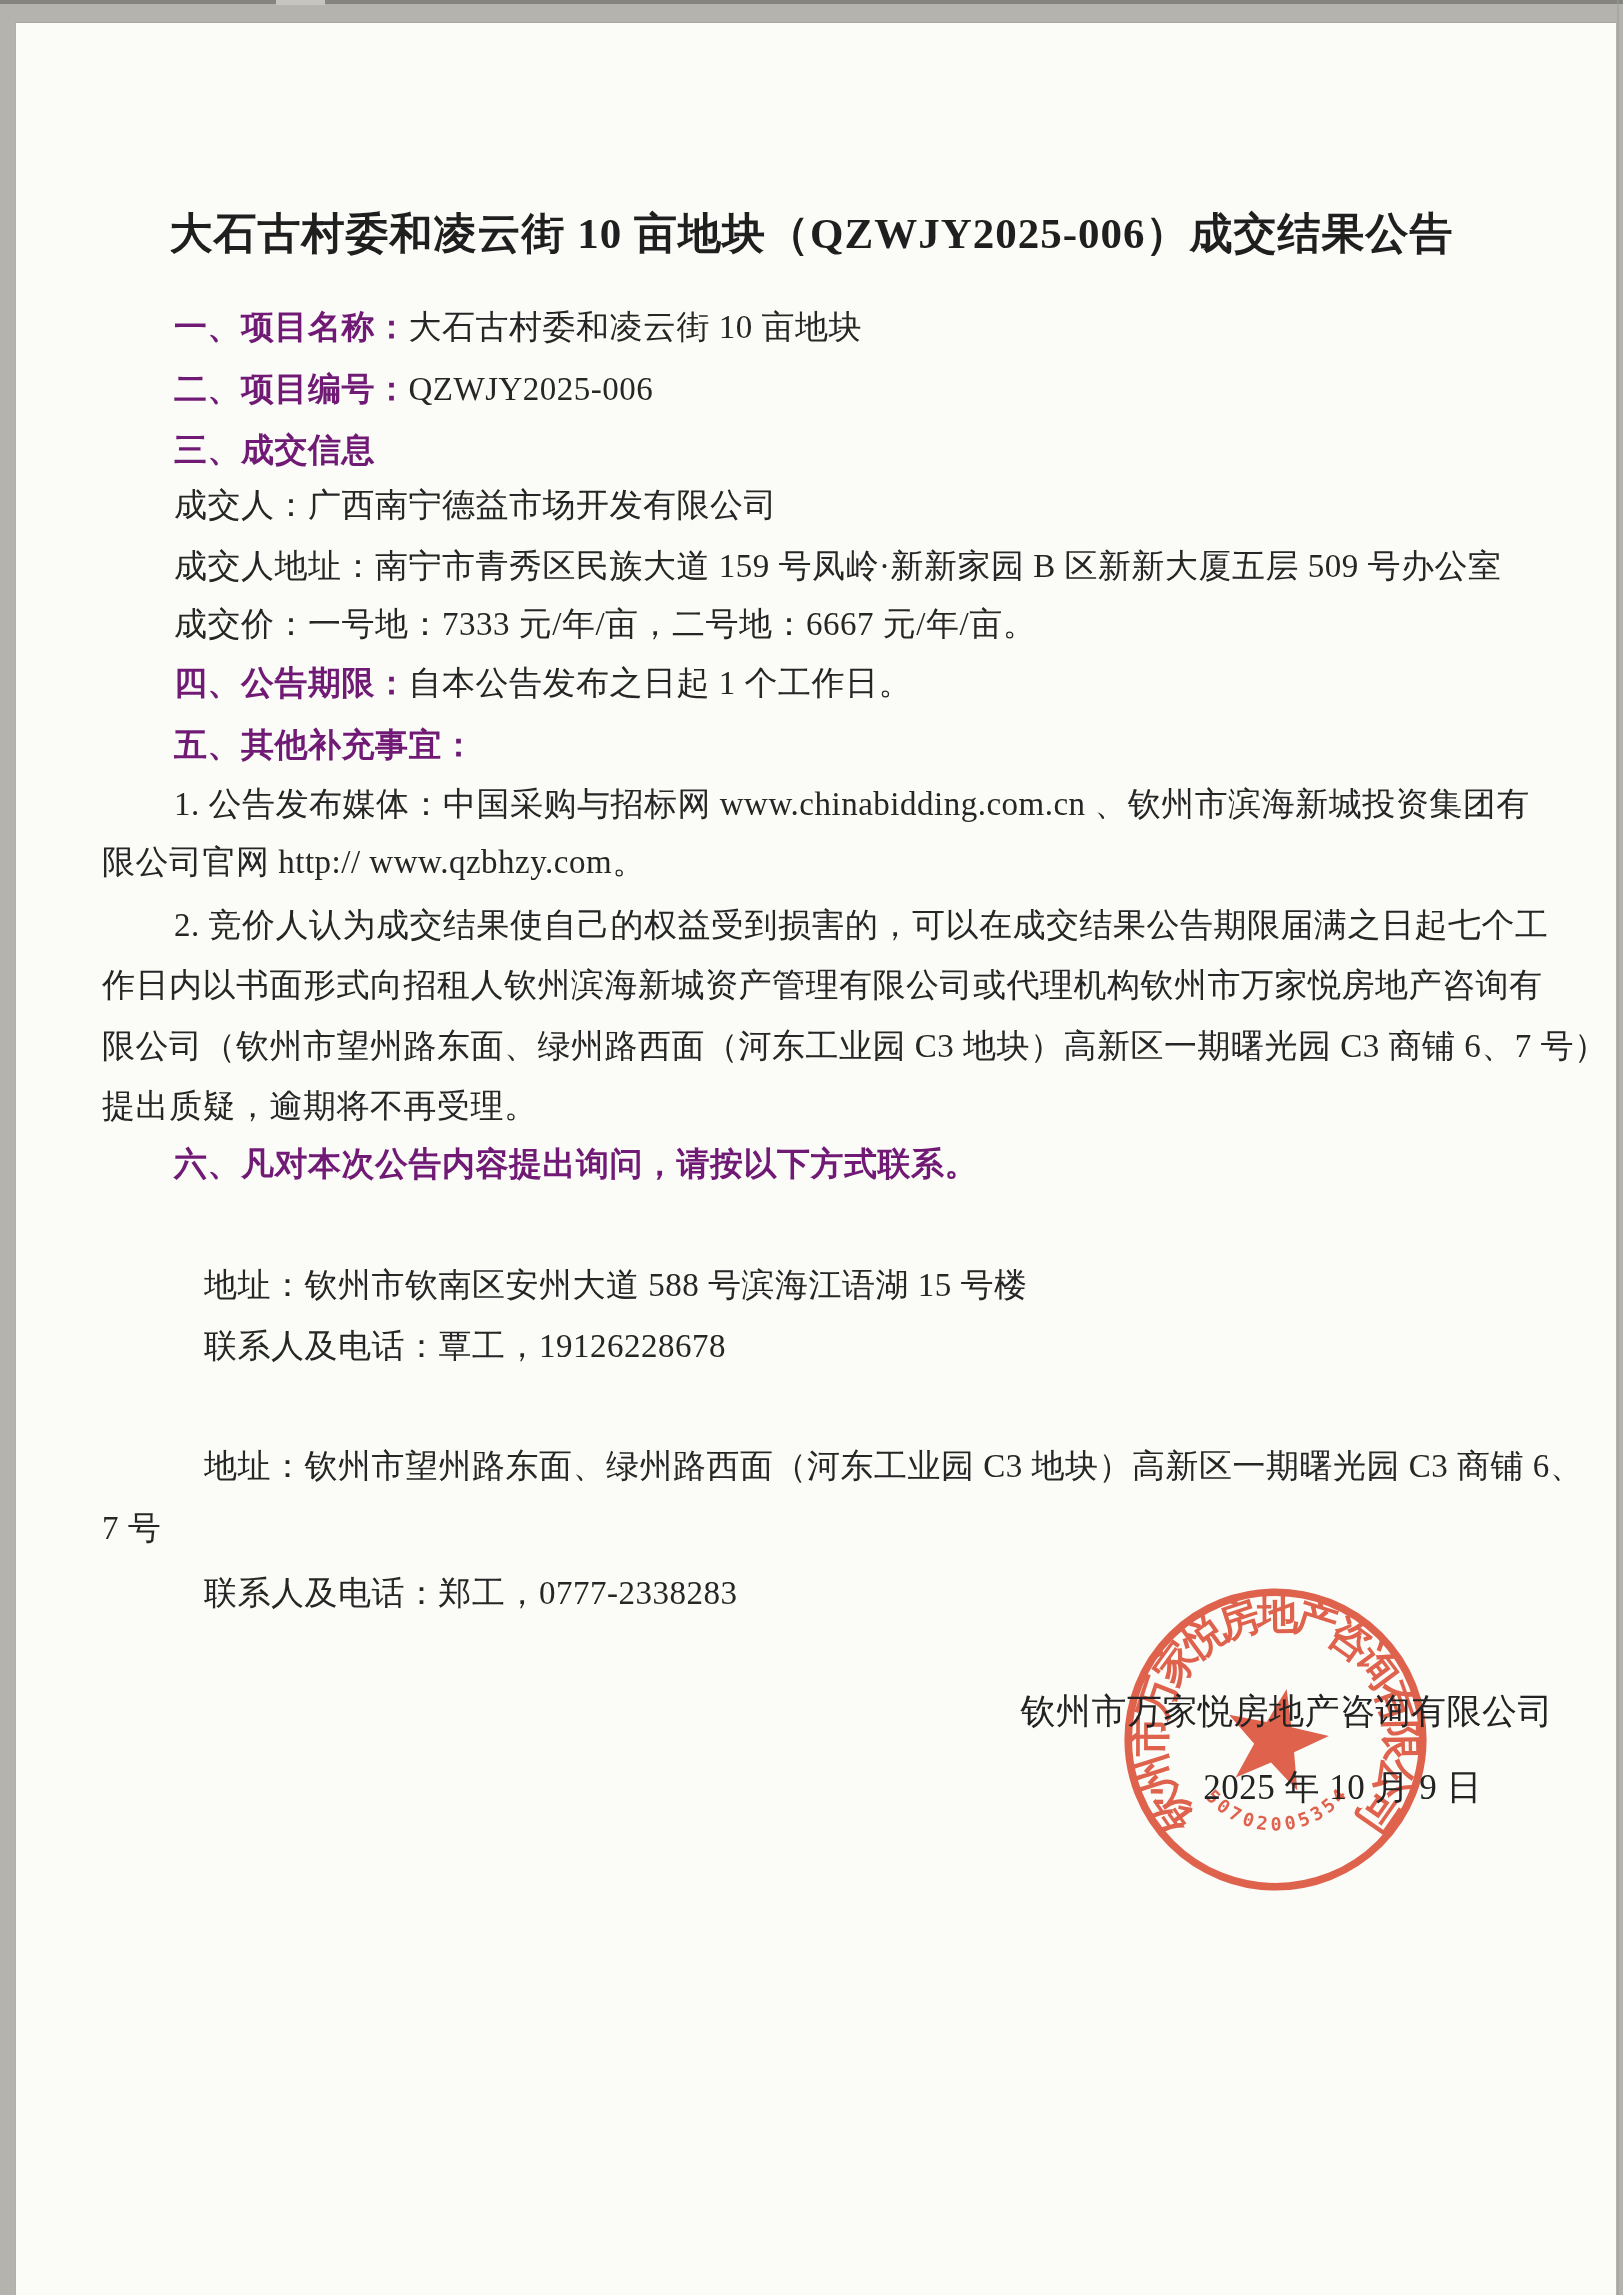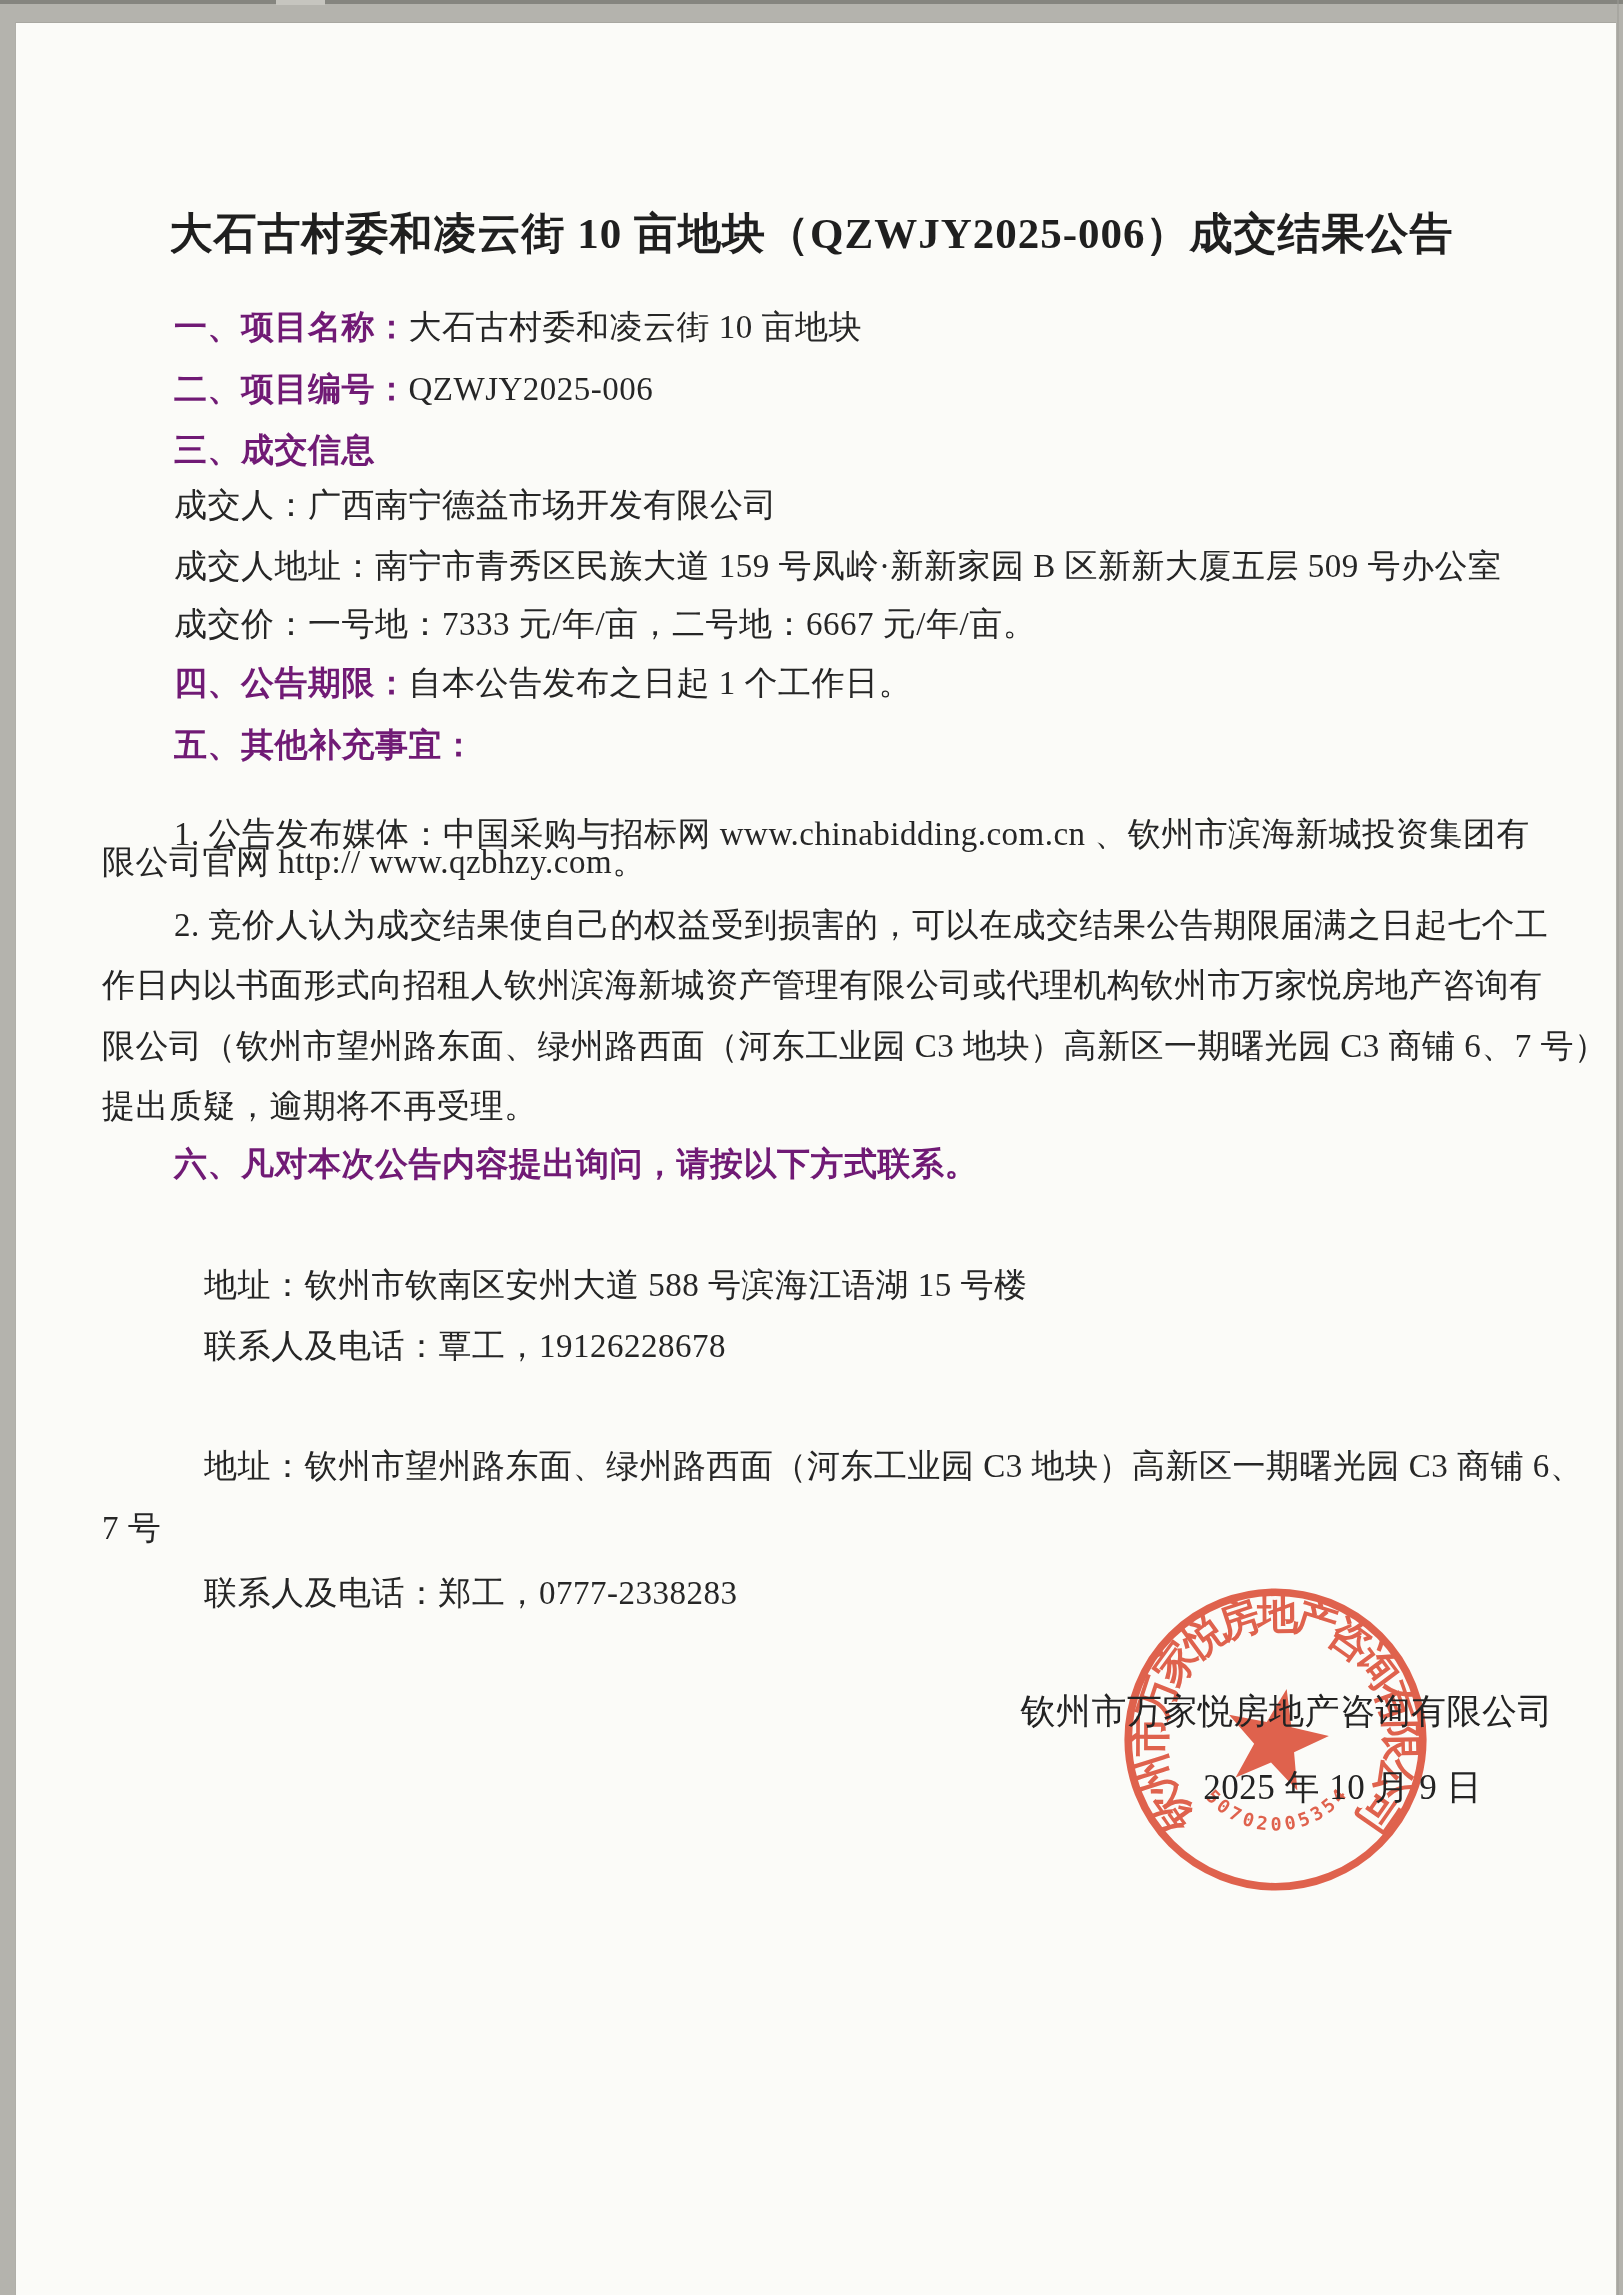--- a/index.html
+++ b/index.html
@@ -48,21 +48,21 @@
   <div class="title">大石古村委和凌云街 10 亩地块（QZWJY2025-006）成交结果公告</div>
 
   <div class="t ind1" style="top:309px"><span class="lbl">一、项目名称：</span><span>大石古村委和凌云街 10 亩地块</span></div>
   <div class="t ind1" style="top:371px"><span class="lbl">二、项目编号：</span><span>QZWJY2025-006</span></div>
   <div class="t ind1 lbl" style="top:432px">三、成交信息</div>
   <div class="t ind1" style="top:487px"><span>成交人：</span><span>广西南宁德益市场开发有限公司</span></div>
   <div class="t ind1" style="top:548px"><span>成交人地址：</span><span>南宁市青秀区民族大道 159 号凤岭·新新家园 B 区新新大厦五层 509 号办公室</span></div>
   <div class="t ind1" style="top:606px"><span>成交价：</span><span>一号地：7333 元/年/亩，二号地：6667 元/年/亩。</span></div>
   <div class="t ind1" style="top:665px"><span class="lbl">四、公告期限：</span><span>自本公告发布之日起 1 个工作日。</span></div>
   <div class="t ind1 lbl" style="top:727px">五、其他补充事宜：</div>
-  <div class="t ind1" style="top:816px">1. 公告发布媒体：中国采购与招标网 www.chinabidding.com.cn 、钦州市滨海新城投资集团有</div>
+  <div class="t ind1" style="top:786px">1. 公告发布媒体：中国采购与招标网 www.chinabidding.com.cn 、钦州市滨海新城投资集团有</div>
   <div class="t ind0" style="top:844px">限公司官网 http:// www.qzbhzy.com。</div>
   <div class="t ind1" style="top:907px">2. 竞价人认为成交结果使自己的权益受到损害的，可以在成交结果公告期限届满之日起七个工</div>
   <div class="t ind0" style="top:967px">作日内以书面形式向招租人钦州滨海新城资产管理有限公司或代理机构钦州市万家悦房地产咨询有</div>
   <div class="t ind0" style="top:1028px">限公司（钦州市望州路东面、绿州路西面（河东工业园 C3 地块）高新区一期曙光园 C3 商铺 6、7 号）</div>
   <div class="t ind0" style="top:1088px">提出质疑，逾期将不再受理。</div>
   <div class="t ind1 lbl" style="top:1146px">六、凡对本次公告内容提出询问，请按以下方式联系。</div>
   <div class="t ind2" style="top:1267px">地址：钦州市钦南区安州大道 588 号滨海江语湖 15 号楼</div>
   <div class="t ind2" style="top:1328px">联系人及电话：覃工，19126228678</div>
   <div class="t ind2" style="top:1448px">地址：钦州市望州路东面、绿州路西面（河东工业园 C3 地块）高新区一期曙光园 C3 商铺 6、</div>
   <div class="t ind0" style="top:1510px">7 号</div>

